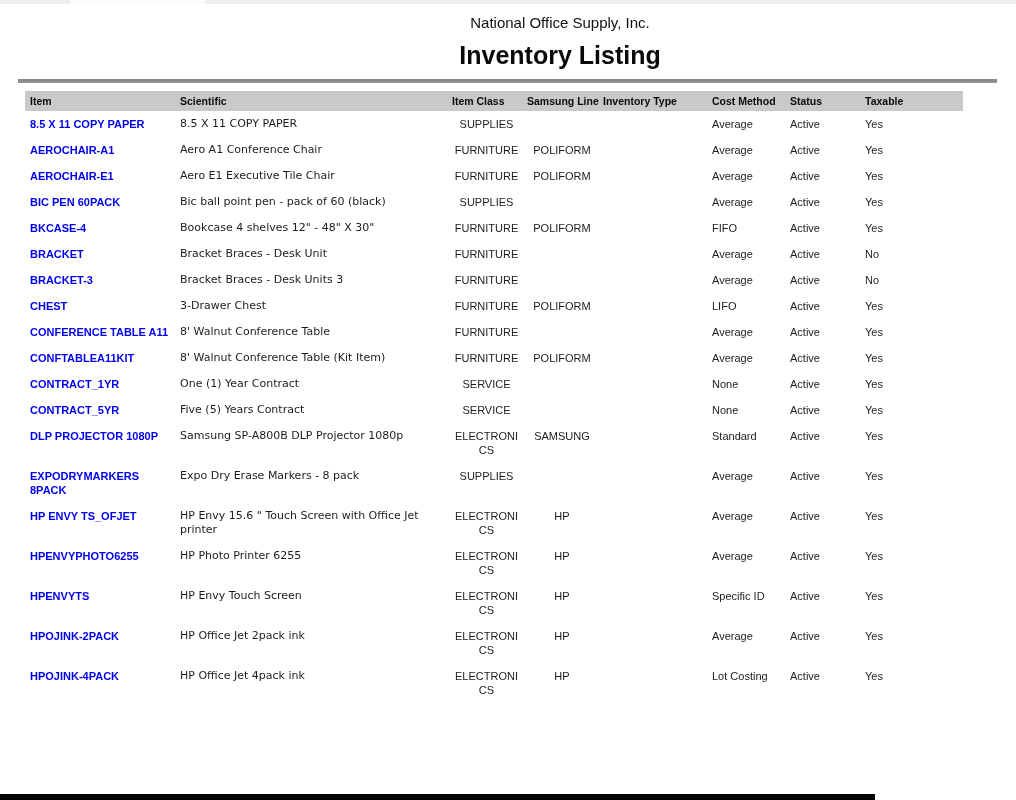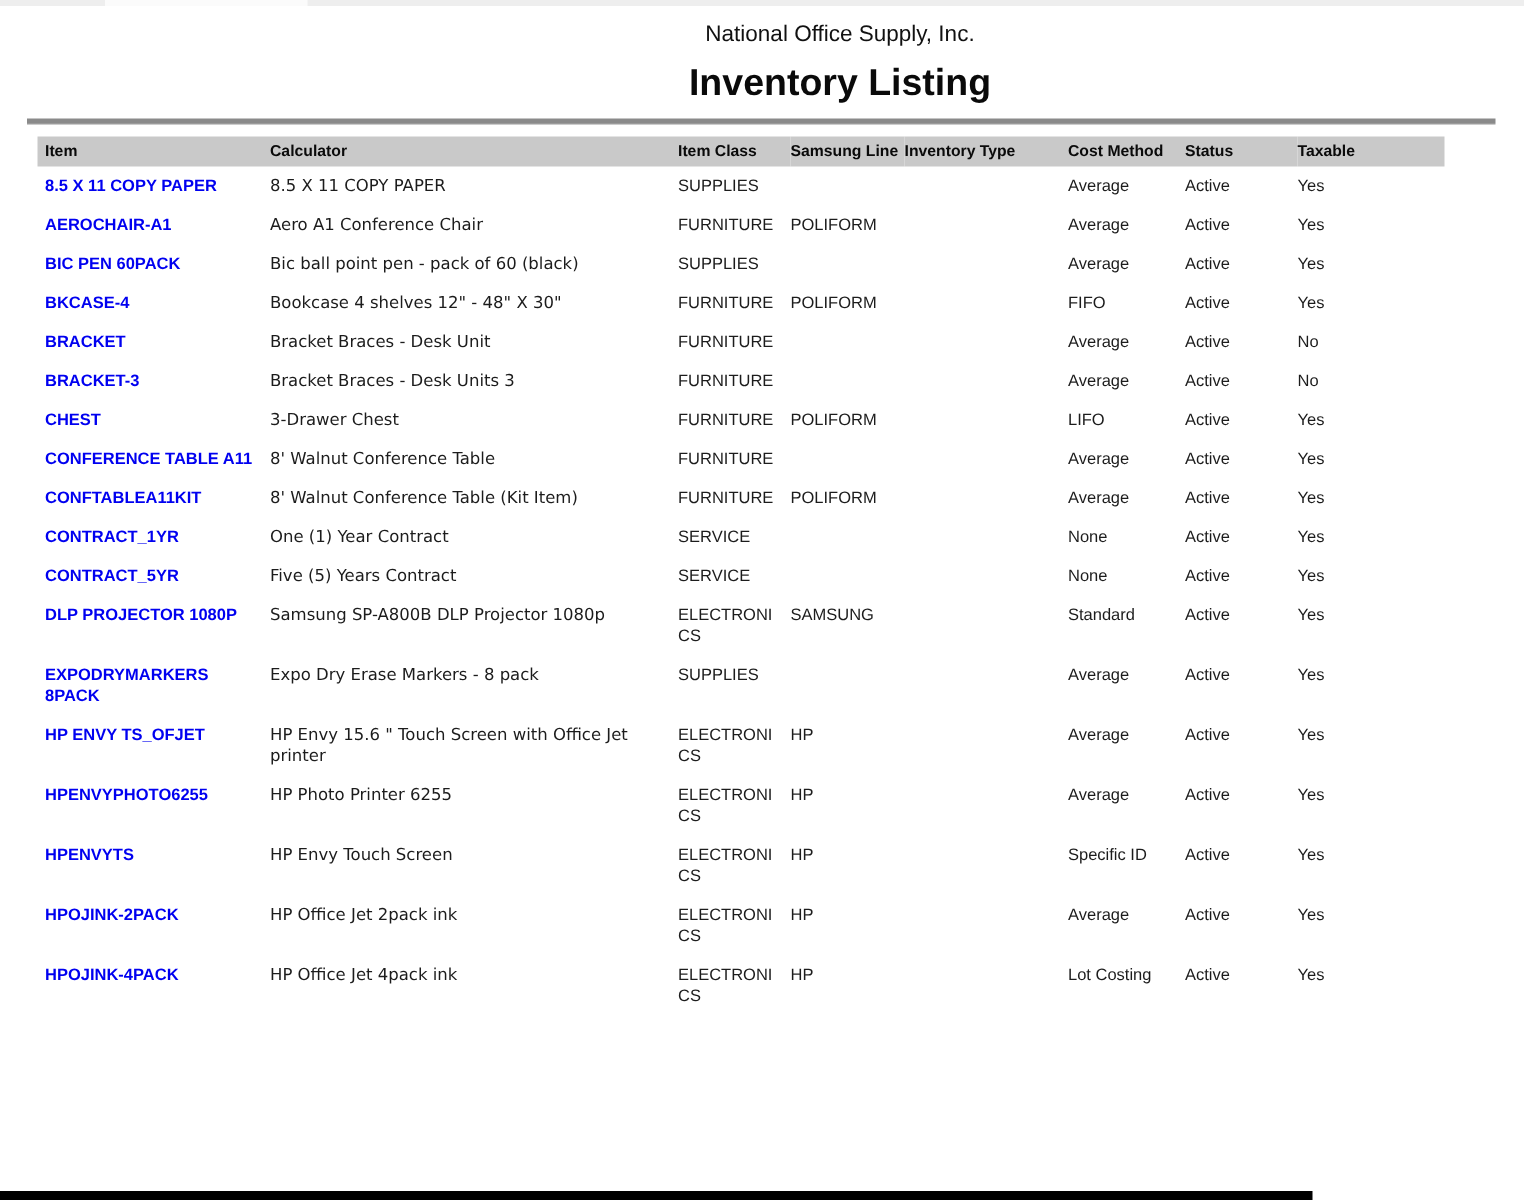--- a/index.html
+++ b/index.html
@@ -39,21 +39,21 @@
   tbody td {
     vertical-align: top; padding: 6px 6px 6px 0;
     font-family: "Liberation Sans", sans-serif; font-size: 11px; line-height: 14px;
     color: #1c1c1c; word-wrap: break-word;
   }
   td.col-item {
     font-family: "Liberation Sans", sans-serif; font-weight: 700; font-size: 11px;
     color: var(--item-link, #0000f0); padding-left: 5px; padding-right: 4px; cursor: pointer;
   }
   td.col-description { font-family: "DejaVu Sans", sans-serif; font-size: 11px; padding-right: 9px; }
-  td.col-item_class, td.col-product_line { letter-spacing: 0; }
+  td.col-item_class, td.col-product_line { letter-spacing: 0; text-align: center; }
 
   .bottom-bar { position: absolute; bottom: 0; left: 0; width: 875px; height: 6px; background: #000; }
 </style>
 </head>
 <body>
 
 <div class="top-strip">
   <div class="lighter"></div>
 </div>
 
@@ -71,21 +71,21 @@
       <col style="width:75px">
       <col style="width:76px">
     <col style="width:109px">
       <col style="width:78px">
       <col style="width:75px">
       <col style="width:98px">
   </colgroup>
   <thead>
     <tr>
       <th>Item</th>
-      <th>Calculator</th>
+      <th>Scientific</th>
       <th>Item Class</th>
       <th>Samsung Line</th>
       <th>Inventory Type</th>
       <th>Cost Method</th>
       <th>Status</th>
       <th>Taxable</th>
     </tr>
   </thead>
   <tbody>
       <tr>
@@ -102,20 +102,30 @@
         <td class="col-item">AEROCHAIR-A1</td>
         <td class="col-description">Aero A1 Conference Chair</td>
         <td class="col-item_class">FURNITURE</td>
         <td class="col-product_line">POLIFORM</td>
         <td class="col-inventory_type"></td>
         <td class="col-cost_method">Average</td>
         <td class="col-status">Active</td>
         <td class="col-taxable">Yes</td>
       </tr>
       <tr>
+        <td class="col-item">AEROCHAIR-E1</td>
+        <td class="col-description">Aero E1 Executive Tile Chair</td>
+        <td class="col-item_class">FURNITURE</td>
+        <td class="col-product_line">POLIFORM</td>
+        <td class="col-inventory_type"></td>
+        <td class="col-cost_method">Average</td>
+        <td class="col-status">Active</td>
+        <td class="col-taxable">Yes</td>
+      </tr>
+      <tr>
         <td class="col-item">BIC PEN 60PACK</td>
         <td class="col-description">Bic ball point pen - pack of 60 (black)</td>
         <td class="col-item_class">SUPPLIES</td>
         <td class="col-product_line"></td>
         <td class="col-inventory_type"></td>
         <td class="col-cost_method">Average</td>
         <td class="col-status">Active</td>
         <td class="col-taxable">Yes</td>
       </tr>
       <tr>

